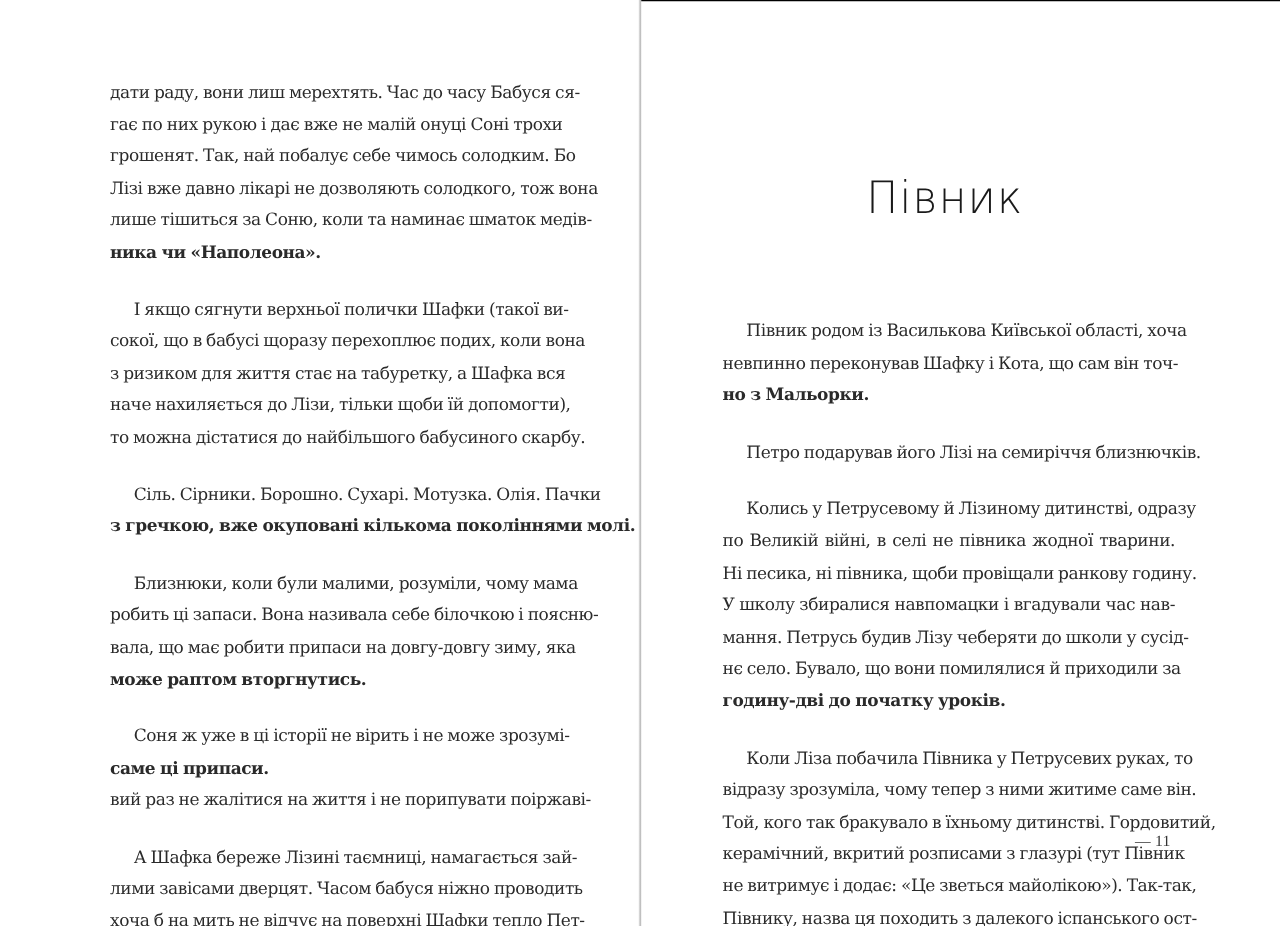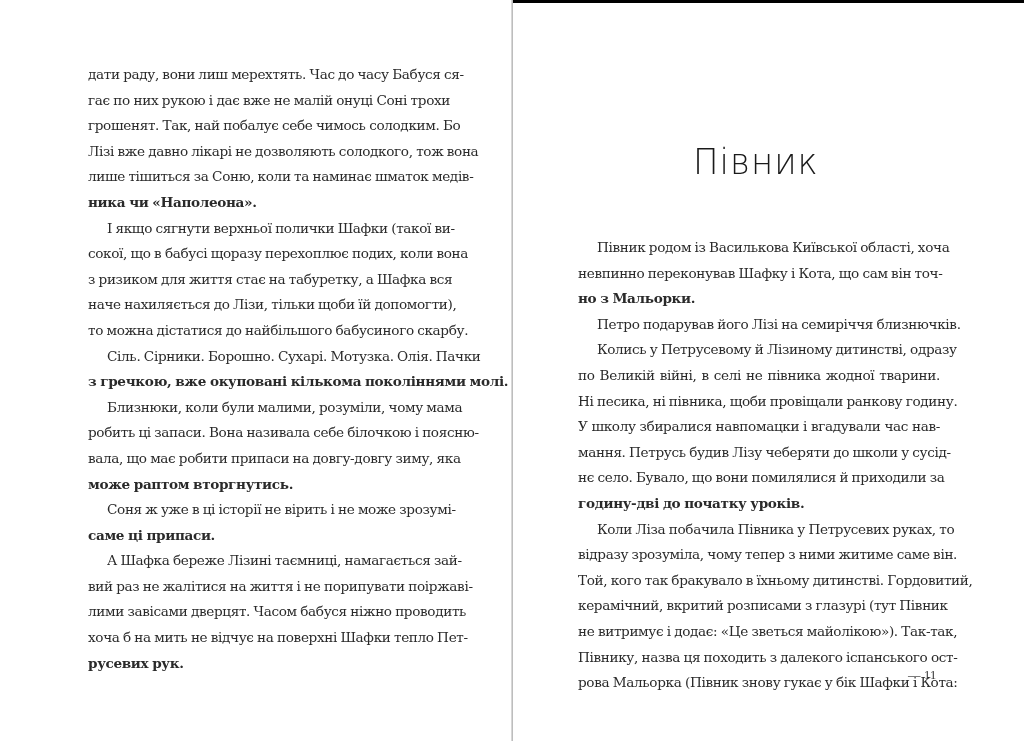--- a/index.html
+++ b/index.html
@@ -22,21 +22,21 @@
       height: 741px;
       background: #ffffff;
     }
     .page-left {
       left: 0;
       width: 512px;
     }
     .page-right {
       left: 513px;
       width: 511px;
-      border-top: 3px solid #000000;
+      border-top: 1px solid #000000;
       box-sizing: border-box;
     }
     .gutter {
       position: absolute;
       left: 511px;
       top: 0;
       width: 3px;
       height: 741px;
       background: linear-gradient(to right, #e4e4e4, #bdbdbd, #dcdcdc);
     }
@@ -65,20 +65,21 @@
       text-align: justify;
       text-align-last: justify;
       height: 25.6px;
     }
     .line.last {
       text-align-last: left;
       font-weight: bold;
     }
     .line.indent {
       text-indent: 19px;
+      margin-top: 20px;
     }
     .chapter-title {
       position: absolute;
       left: 180px;
       top: 138px;
       font-family: "DejaVu Sans", "Liberation Sans", sans-serif;
       font-size: 34px;
       font-weight: 300;
       color: #1a1a1a;
       letter-spacing: 1px;
@@ -113,22 +114,22 @@
         <span class="line">наче нахиляється до Лізи, тільки щоби їй допомогти),</span>
         <span class="line">то можна дістатися до найбільшого бабусиного скарбу.</span>
         <span class="line indent">Сіль. Сірники. Борошно. Сухарі. Мотузка. Олія. Пачки</span>
         <span class="line last">з гречкою, вже окуповані кількома поколіннями молі.</span>
         <span class="line indent">Близнюки, коли були малими, розуміли, чому мама</span>
         <span class="line">робить ці запаси. Вона називала себе білочкою і поясню-</span>
         <span class="line">вала, що має робити припаси на довгу-довгу зиму, яка</span>
         <span class="line last">може раптом вторгнутись.</span>
         <span class="line indent">Соня ж уже в ці історії не вірить і не може зрозумі-</span>
         <span class="line last">саме ці припаси.</span>
+        <span class="line">вий раз не жалітися на життя і не порипувати поіржаві-</span>
         <span class="line indent">А Шафка береже Лізині таємниці, намагається зай-</span>
-        <span class="line">вий раз не жалітися на життя і не порипувати поіржаві-</span>
         <span class="line">лими завісами дверцят. Часом бабуся ніжно проводить</span>
         <span class="line">хоча б на мить не відчує на поверхні Шафки тепло Пет-</span>
         <span class="line last">русевих рук.</span>
       </div>
   </div>
 
   <div class="gutter"></div>
 
   <div class="page page-right">
     <div class="chapter-title">Півник</div>

